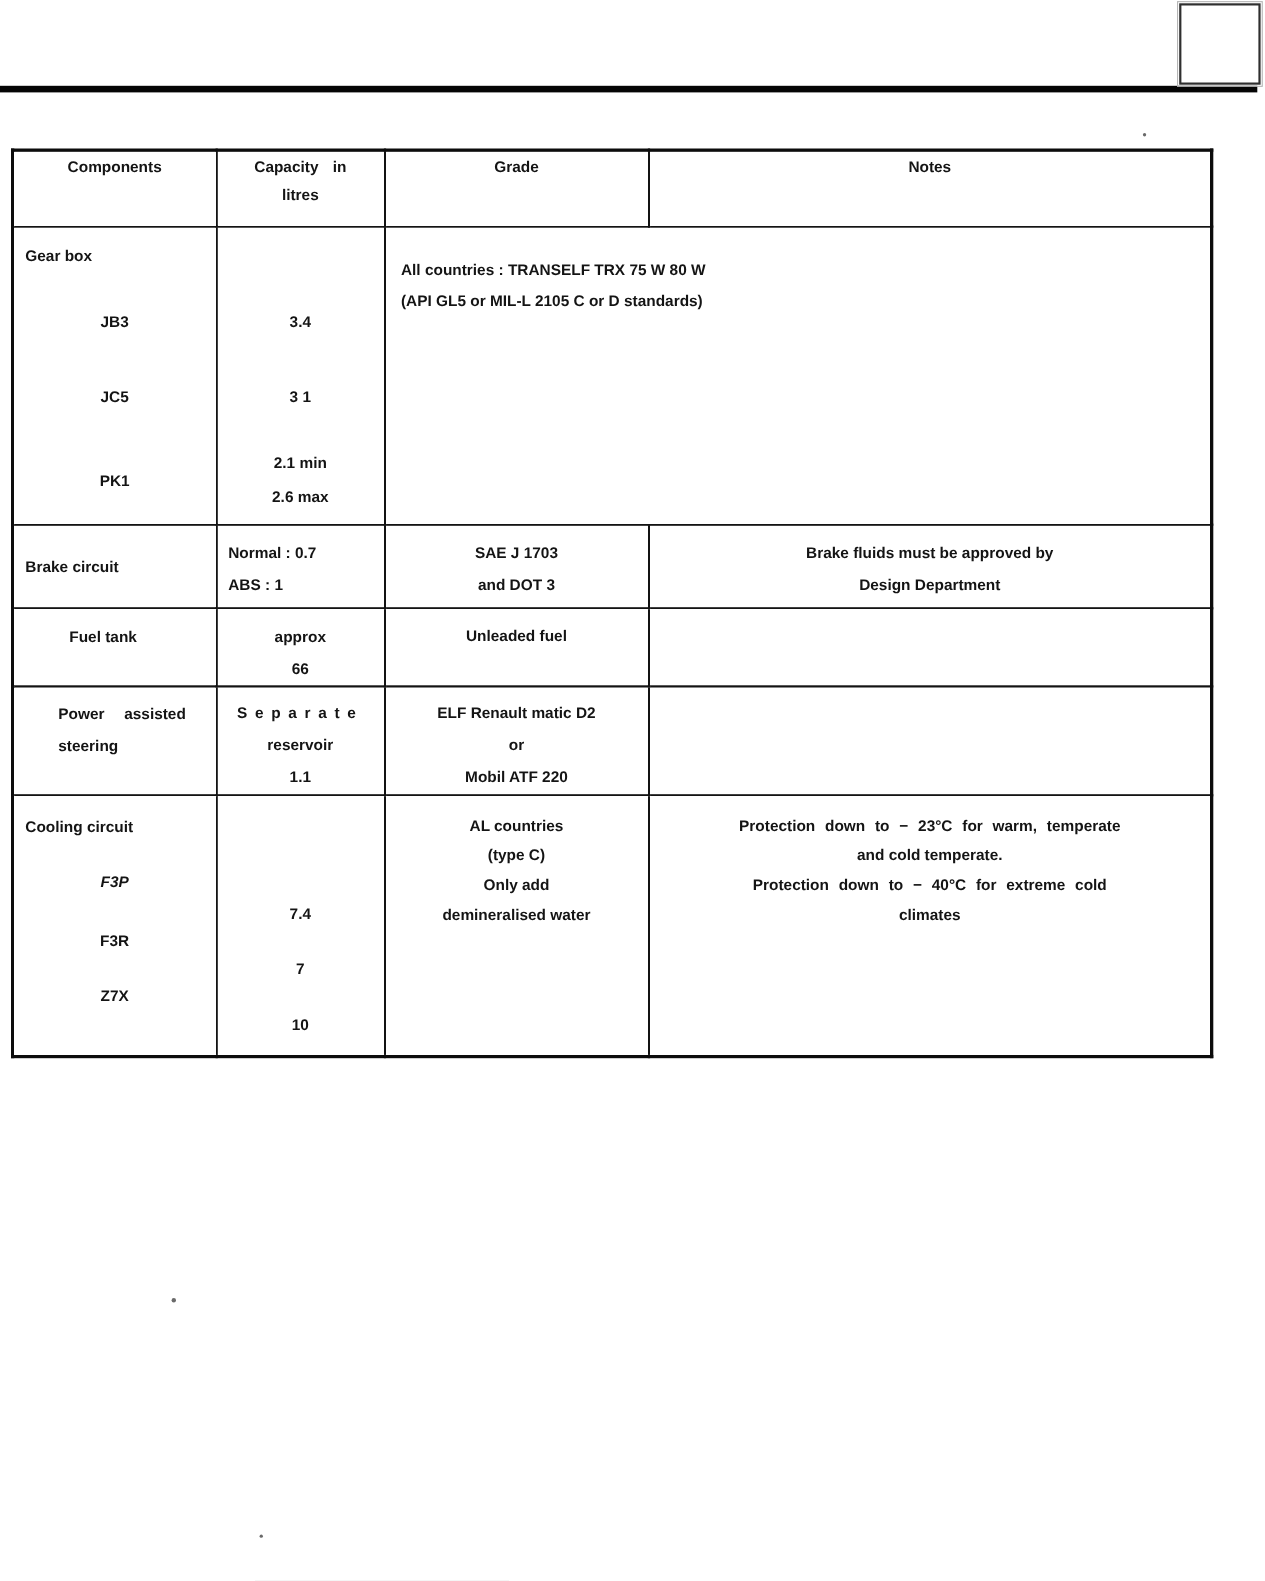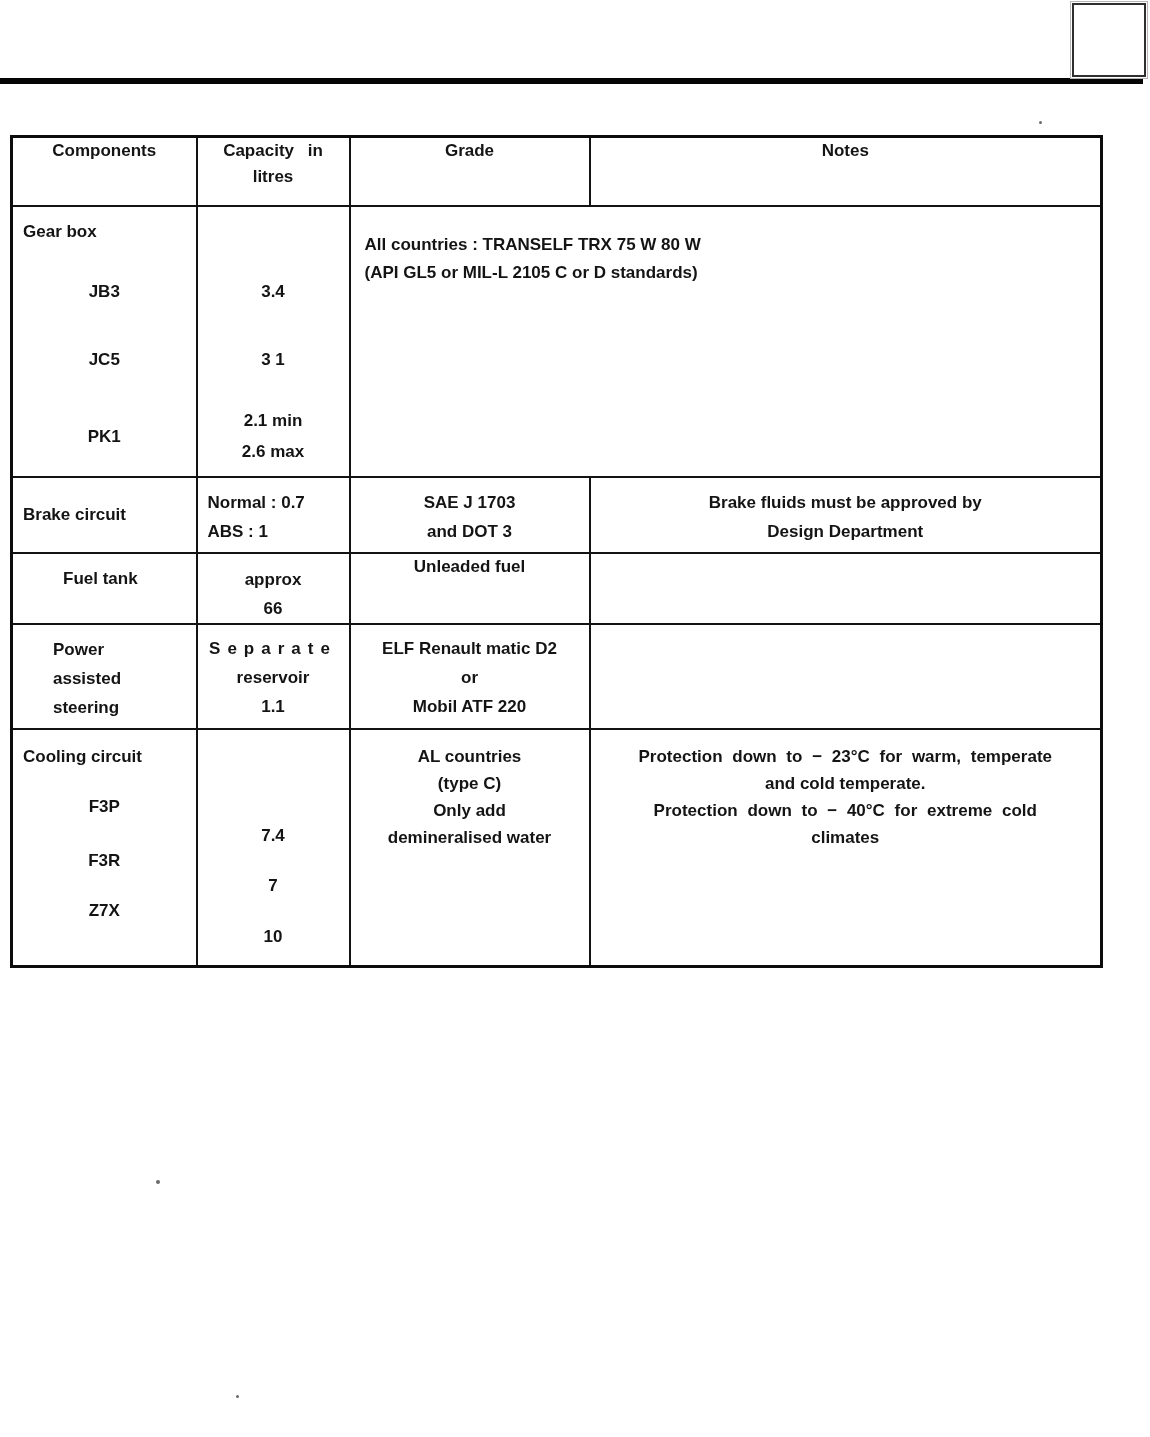--- a/index.html
+++ b/index.html
@@ -26,21 +26,21 @@
   .speck.s3{left:236px;top:1395px;width:3px;height:3px;}
 
   
   table.fluids{
     position:absolute;left:10px;top:135px;
     width:1090px;table-layout:fixed;border-collapse:collapse;
   }
   table.fluids td, table.fluids th{
     border:2px solid #131313;
     padding:0;vertical-align:top;position:relative;
-    font-size:17px;font-weight:600;line-height:26px;
+    font-size:14px;font-weight:600;line-height:26px;
     background:#fff;
   }
   table.fluids{border:3px solid #0c0c0c;}
   tr.r-header{height:69px;}
   tr.r-gear{height:271px;}
   tr.r-brake{height:68px;}
   tr.r-fuel{height:71px;}
   tr.r-steer{height:99px;}
   tr.r-cool{height:238px;}
 
@@ -147,21 +147,21 @@
       <td>
         <div class="abs-left" style="left:10px;top:12px;margin-left:40px;">Fuel tank</div>
       </td>
       <td class="center-col">
         <div style="padding-top:11px;line-height:29px;">
           <div>approx</div>
           <div>66</div>
         </div>
       </td>
       <td class="center-col">
-        <div style="">Unleaded fuel</div>
+        <div style="padding-top:11px;">Unleaded fuel</div>
       </td>
       <td></td>
     </tr>
 
     <tr class="r-steer">
       <td>
         <div class="cell-pad" style="line-height:29px;padding-left:40px;">
           <div class="wide-words">Power assisted</div>
           <div>steering</div>
         </div>
@@ -179,21 +179,21 @@
           <div>or</div>
           <div>Mobil ATF 220</div>
         </div>
       </td>
       <td></td>
     </tr>
 
     <tr class="r-cool">
       <td>
         <div class="abs-left" style="left:10px;top:14px;">Cooling circuit</div>
-        <div class="abs" style="top:64px;">F3P</div>
+        <div class="abs" style="top:64px;font-style:italic;">F3P</div>
         <div class="abs" style="top:118px;">F3R</div>
         <div class="abs" style="top:168px;">Z7X</div>
       </td>
       <td>
         <div class="abs" style="top:93px;">7.4</div>
         <div class="abs" style="top:143px;">7</div>
         <div class="abs" style="top:194px;">10</div>
       </td>
       <td class="center-col">
         <div style="padding-top:13px;line-height:27px;">

